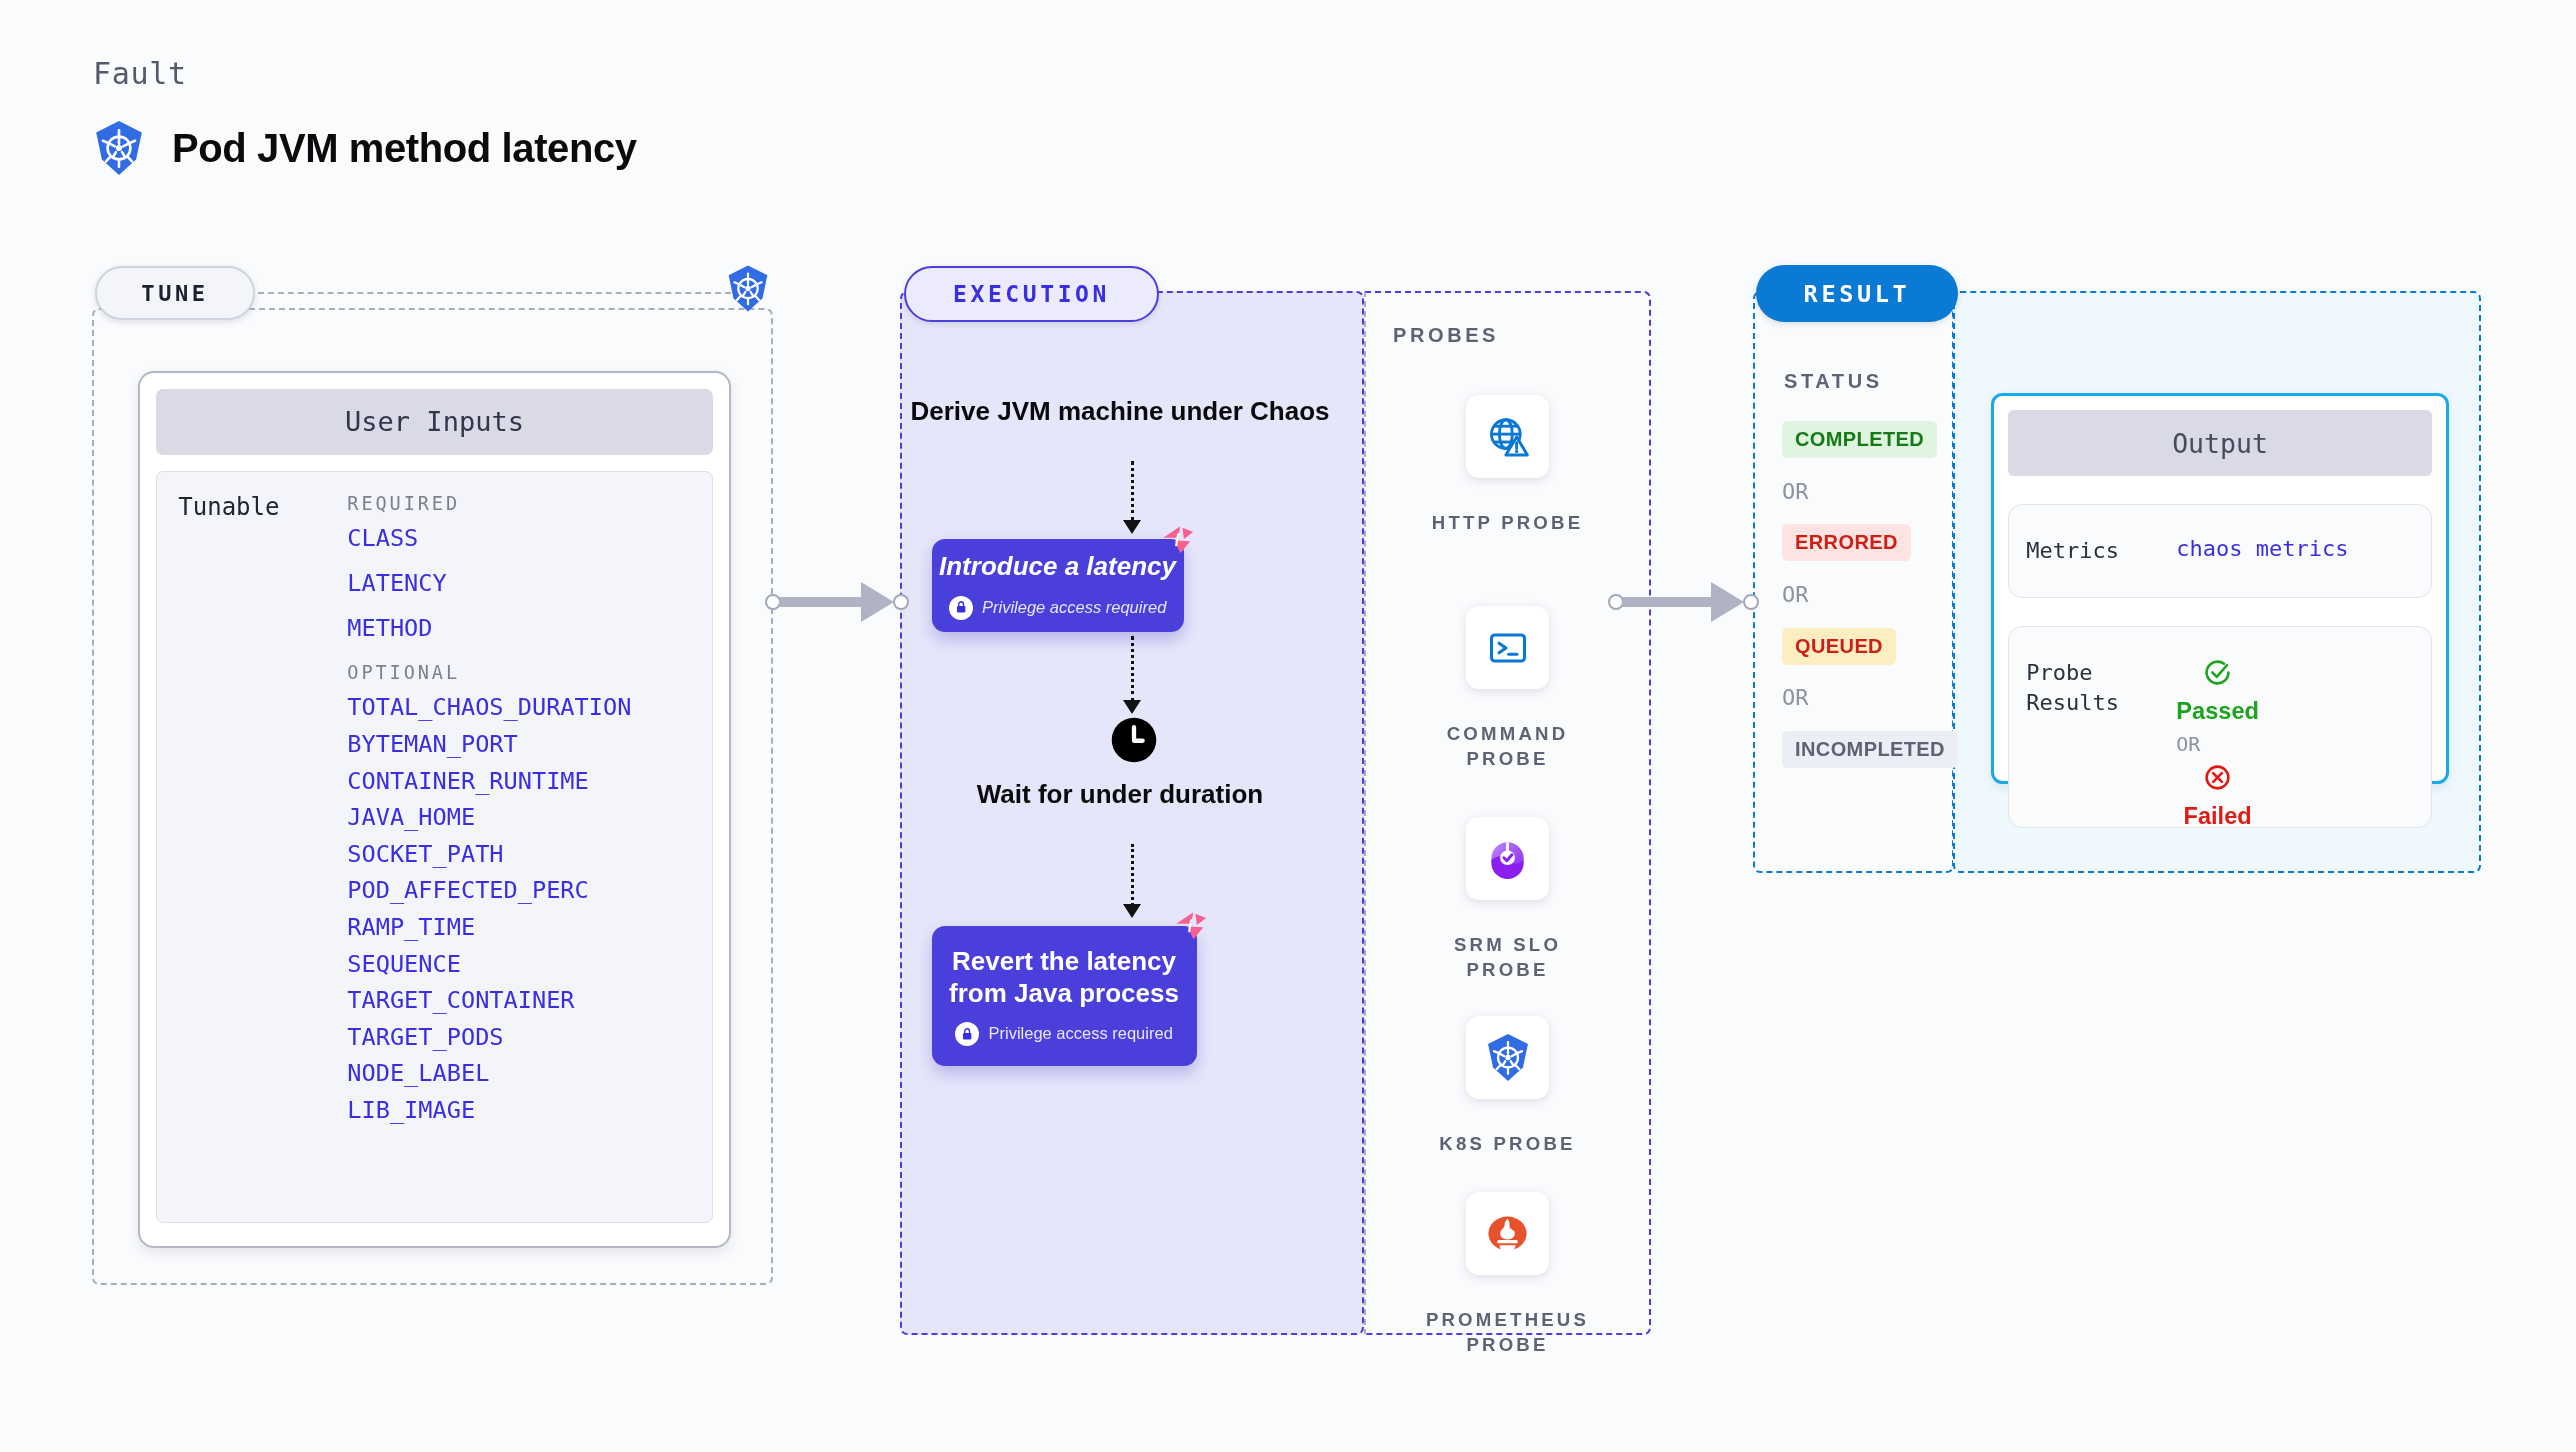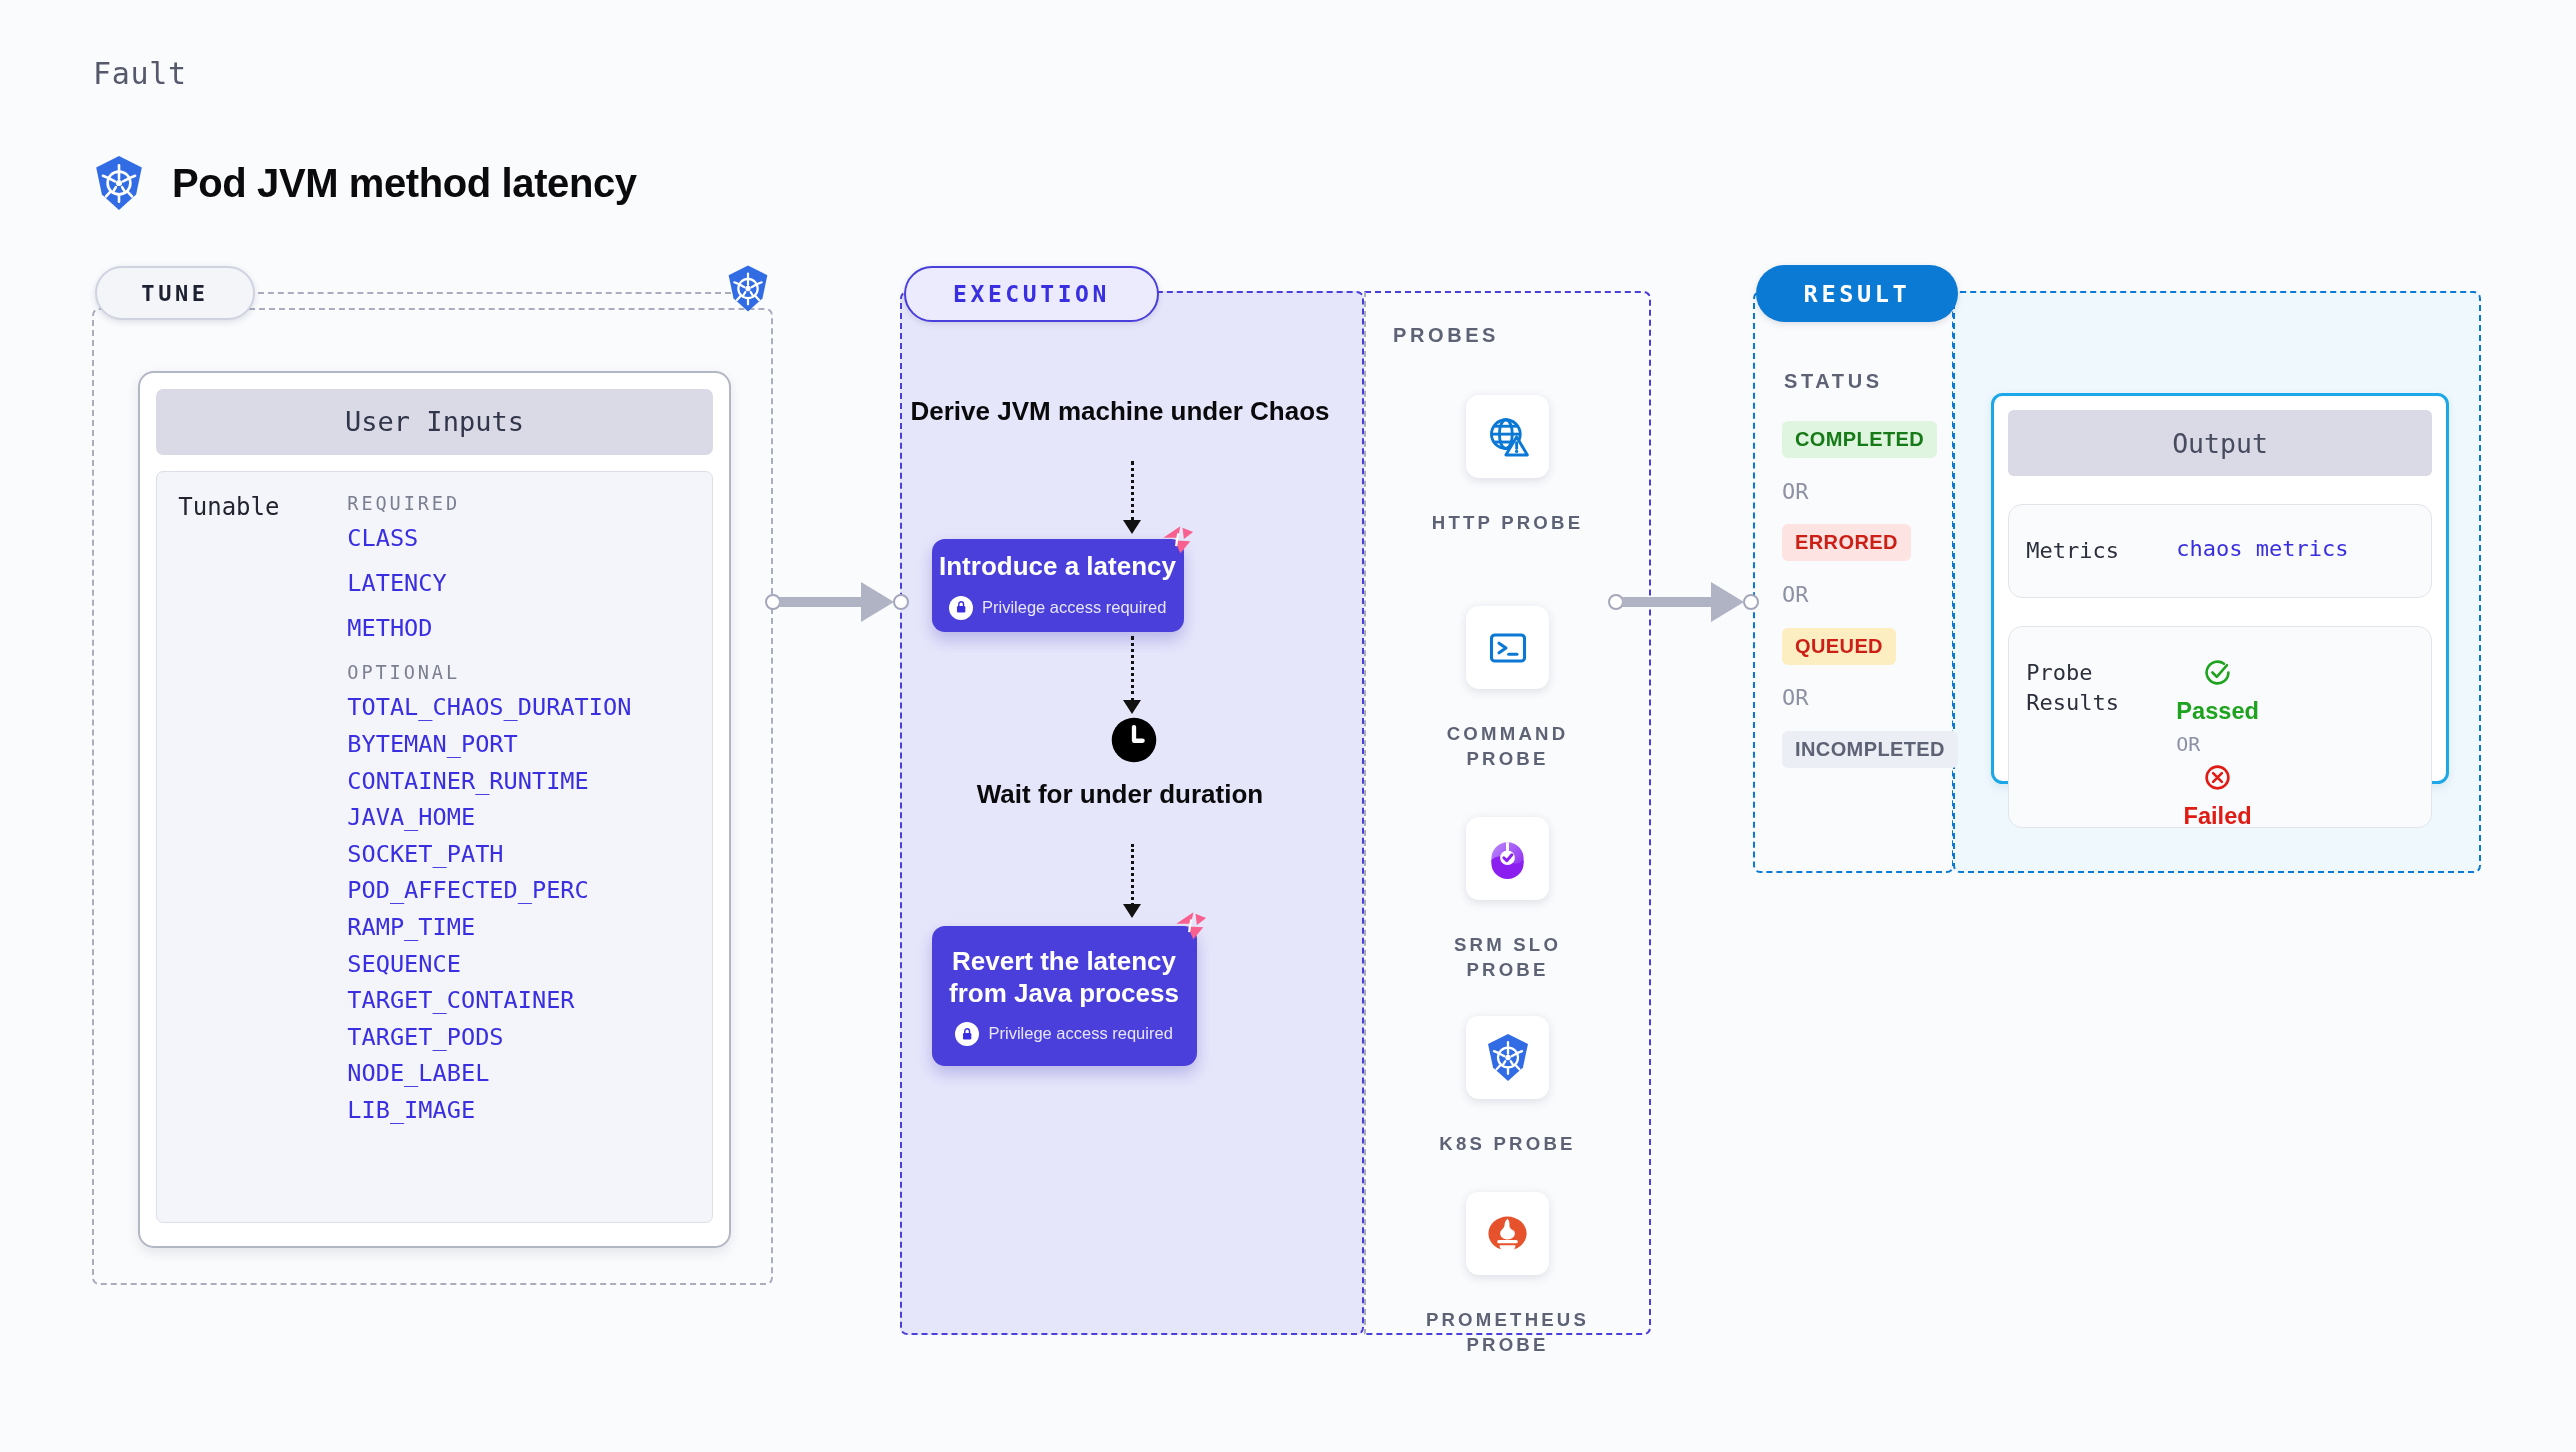--- a/index.html
+++ b/index.html
@@ -10,21 +10,21 @@
     overflow: hidden;
   }
   .stage { position: relative; width: 2576px; height: 1452px; }
 
   
   .hdr-kicker {
     position: absolute; left: 93px; top: 56px;
     font-family: "DejaVu Sans Mono", monospace;
     font-size: 30px; color: #55596b; letter-spacing: 0.7px;
   }
-  .hdr-row { position: absolute; left: 93px; top: 120px; display: flex; align-items: center; gap: 27px; margin-top: 35px; }
+  .hdr-row { position: absolute; left: 93px; top: 120px; display: flex; align-items: center; gap: 27px; }
   .hdr-title { font-size: 40px; font-weight: bold; color: #0b0b0d; letter-spacing: -0.4px; }
   .k8s { display: block; }
 
   
   .pill {
     position: absolute; display: flex; align-items: center; justify-content: center;
     border-radius: 716px; font-family: "DejaVu Sans Mono", monospace;
     font-weight: bold; letter-spacing: 3.6px; z-index: 7;
     box-shadow: 0 2.1px 6.4px rgba(40,45,80,.14);
   }
@@ -294,21 +294,21 @@
 
   <div class="exec-inner">
 
     <div class="exec-step-title" style="top:104px;">Derive JVM machine
 under Chaos</div>
     <div class="dotted-arrow" style="left:232px; top:170px;">
       <div class="line" style="height:60px;"></div>
       <div class="tip" style="top:59px;"></div>
     </div>
 
-    <div class="chaos-card" style="left:31.5px; top:248px; width:252px; height:93px;">
+    <div class="chaos-card" style="left:31.5px; top:248px; width:252px; height:93px;font-style:italic;">
       <div class="ct">Introduce a latency</div>
       <div class="cp">
         <span class="lock-badge">
           <svg width="14.3" height="14.3" viewBox="0 0 24 24">
             <rect x="5" y="10" width="14" height="11" rx="2" fill="#3a2fe0"></rect>
             <path d="M8 10 V7 a4 4 0 0 1 8 0 v3" fill="none" stroke="#3a2fe0" stroke-width="2.4"></path>
           </svg>
         </span>
         <span>Privilege access required</span>
       </div>

